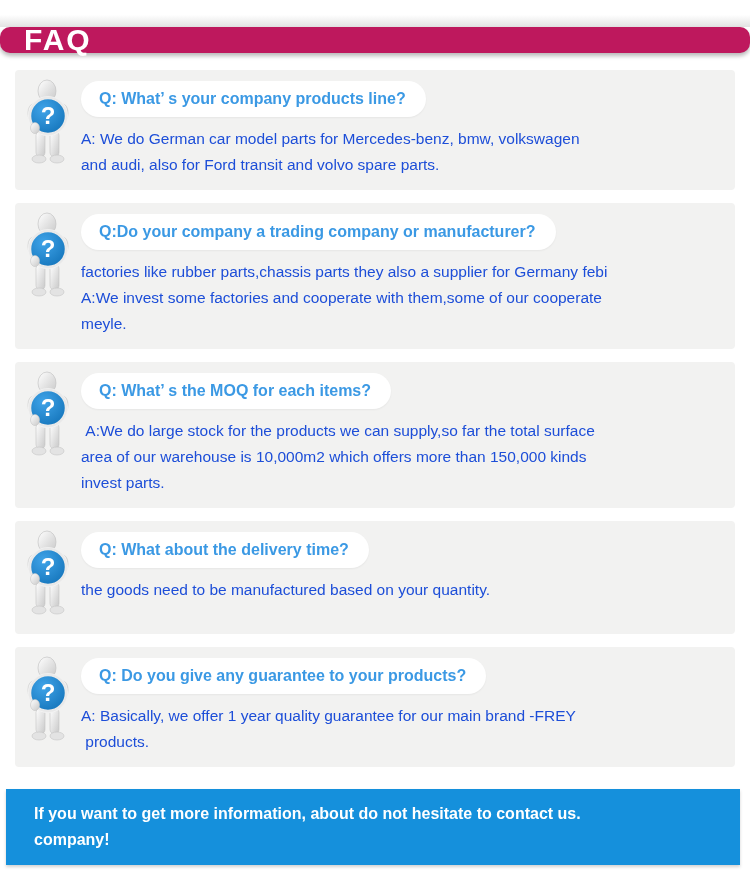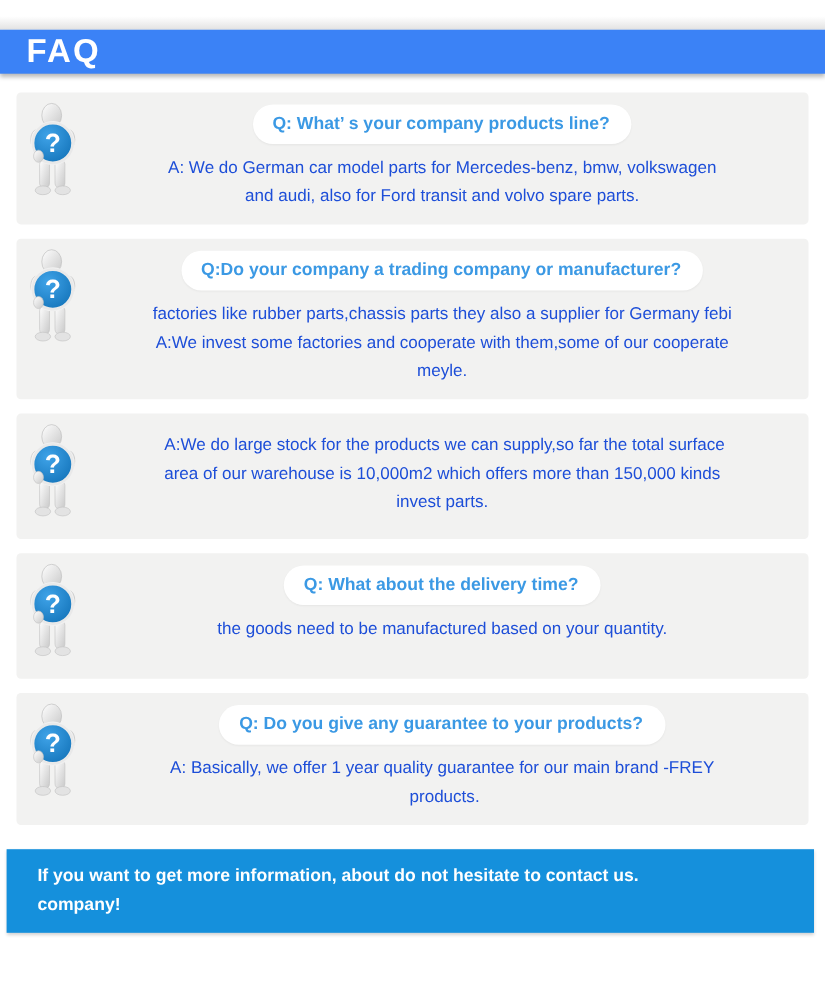--- a/index.html
+++ b/index.html
@@ -10,27 +10,28 @@
     margin:0 auto;
     overflow:hidden;
     font-family:"Liberation Sans", sans-serif;
   }
   
   .top-strip{
     height:27px;
     background:linear-gradient(180deg,#ffffff 0%,#ffffff 55%,#e2e2e2 100%);
   }
   .header-bar{
-    height:40px;
-    background:#3b82f6;
+    height:26px;
+    background:#be185d;
     box-shadow:0 3px 4px rgba(0,0,0,0.28);
     display:flex;
     align-items:center;
     position:relative;
     z-index:2;
+    border-radius:10px;
   }
   .header-bar .title{
     color:#ffffff;
     font-weight:bold;
     font-size:30px;
     letter-spacing:2px;
     padding-left:24px;
   }
   .sections{margin-top:17px;}
   .faq-item{
@@ -42,21 +43,20 @@
   }
   .figure-col{
     width:52px;
     flex-shrink:0;
     padding-top:2px;
   }
   .content-col{
     flex:1;
     padding-left:6px;
     padding-right:4px;
-    text-align:center;
   }
   .bubble{
     display:inline-block;
     background:#ffffff;
     border-radius:19px;
     padding:9px 20px 9px 18px;
     box-shadow:0 1px 2px rgba(0,0,0,0.05);
     margin-top:4px;
     max-width:100%;
     box-sizing:border-box;
@@ -168,20 +168,23 @@
       </div>
     </section>
 
     <section class="faq-item">
       <div class="figure-col">
         <svg width="50" height="88">
             <use href="#fig-person"></use>
           </svg>
       </div>
       <div class="content-col">
+        <div class="bubble">
+          <span class="q-text">Q: What’ s the MOQ for each items?</span>
+        </div>
         <div class="answer">
           <div class="aline"> A:We do large stock for the products we can supply,so far the total surface</div>
           <div class="aline">area of our warehouse is 10,000m2 which offers more than 150,000 kinds</div>
           <div class="aline">invest parts.</div>
         </div>
       </div>
     </section>
 
     <section class="faq-item">
       <div class="figure-col">

